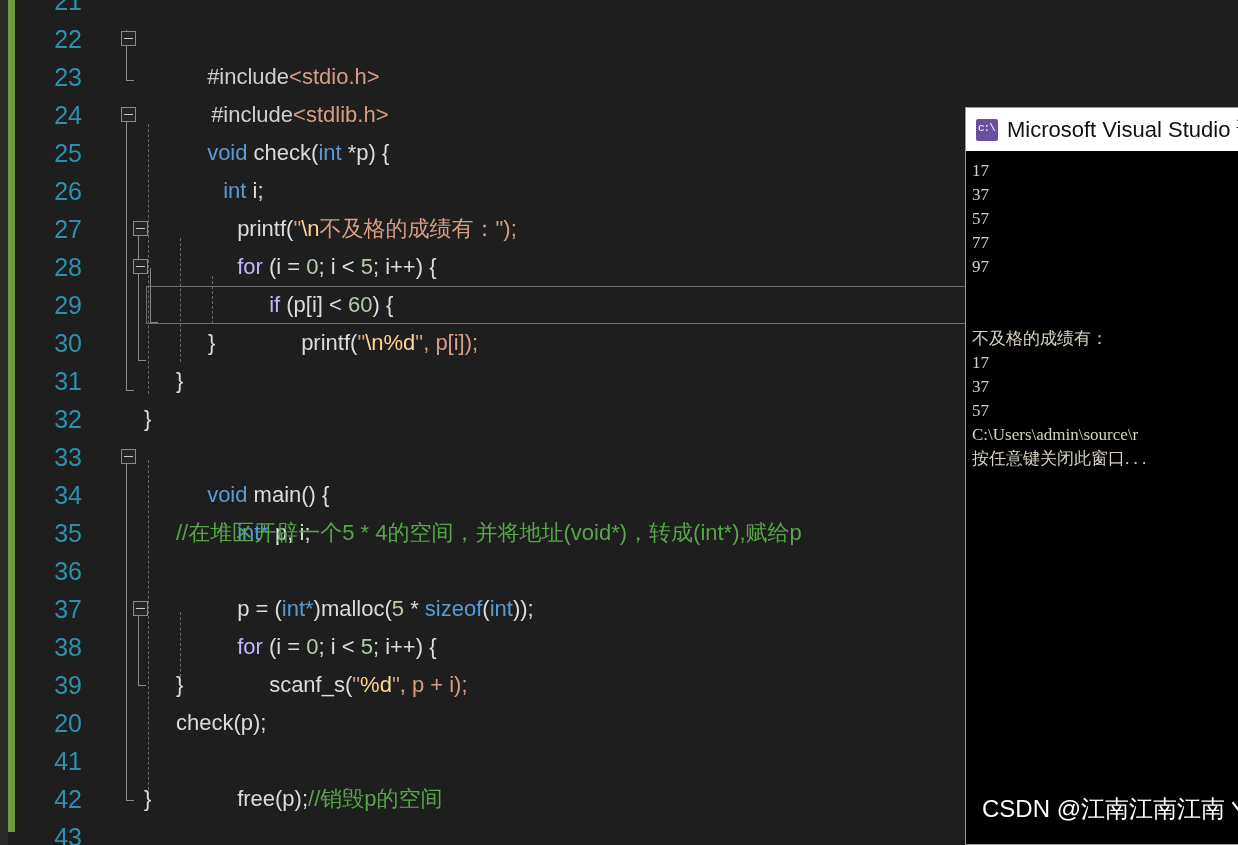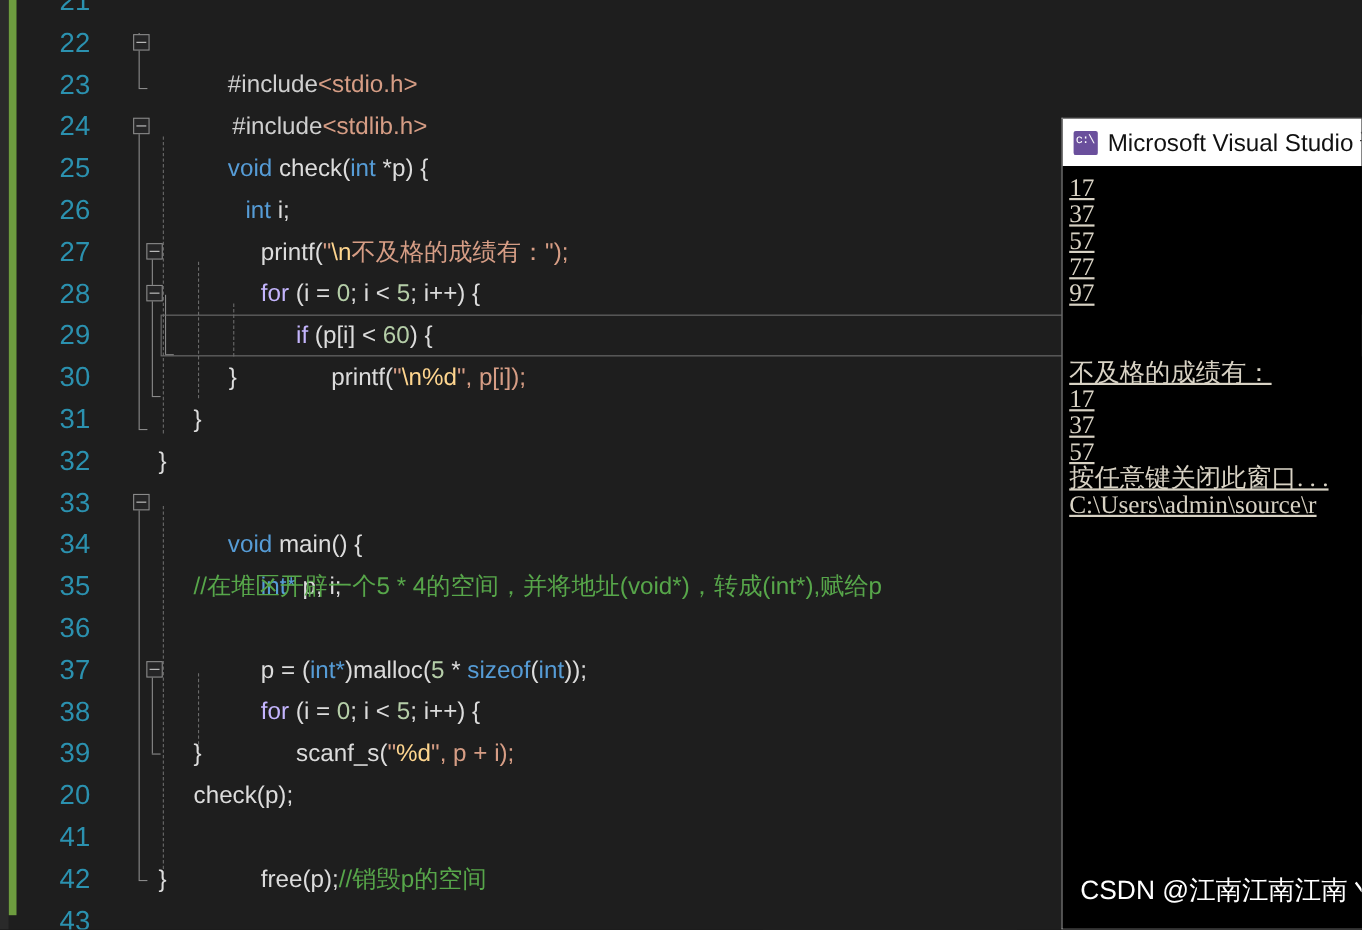--- a/index.html
+++ b/index.html
@@ -184,25 +184,24 @@
     overflow: hidden;
   }
   .console-body {
     position: relative;
     background: #000000;
     height: 694px;
     padding: 8px 0 0 6px;
   }
   .cline {
     font-family: "Liberation Serif", serif;
-    font-size: 23px;
+    font-size: 17px;
     line-height: 24px;
     color: #d8d2c4;
     white-space: pre;
-    text-decoration: underline;
   }
   .cline.blank { color: transparent; }
 
   
   .watermark {
     position: absolute;
     left: 16px;
     bottom: 20px;
     font-family: "Liberation Sans", sans-serif;
     font-size: 24px;
@@ -420,20 +419,20 @@
       <div class="cline">37</div>
       <div class="cline">57</div>
       <div class="cline">77</div>
       <div class="cline">97</div>
       <div class="cline blank">&nbsp;</div>
       <div class="cline blank">&nbsp;</div>
       <div class="cline">不及格的成绩有：</div>
       <div class="cline">17</div>
       <div class="cline">37</div>
       <div class="cline">57</div>
+      <div class="cline">C:\Users\admin\source\r</div>
       <div class="cline">按任意键关闭此窗口. . .</div>
-      <div class="cline">C:\Users\admin\source\r</div>
 
       <div class="watermark">CSDN @江南江南江南丶</div>
     </div>
   </div>
 
 </div>
 
 </body></html>

